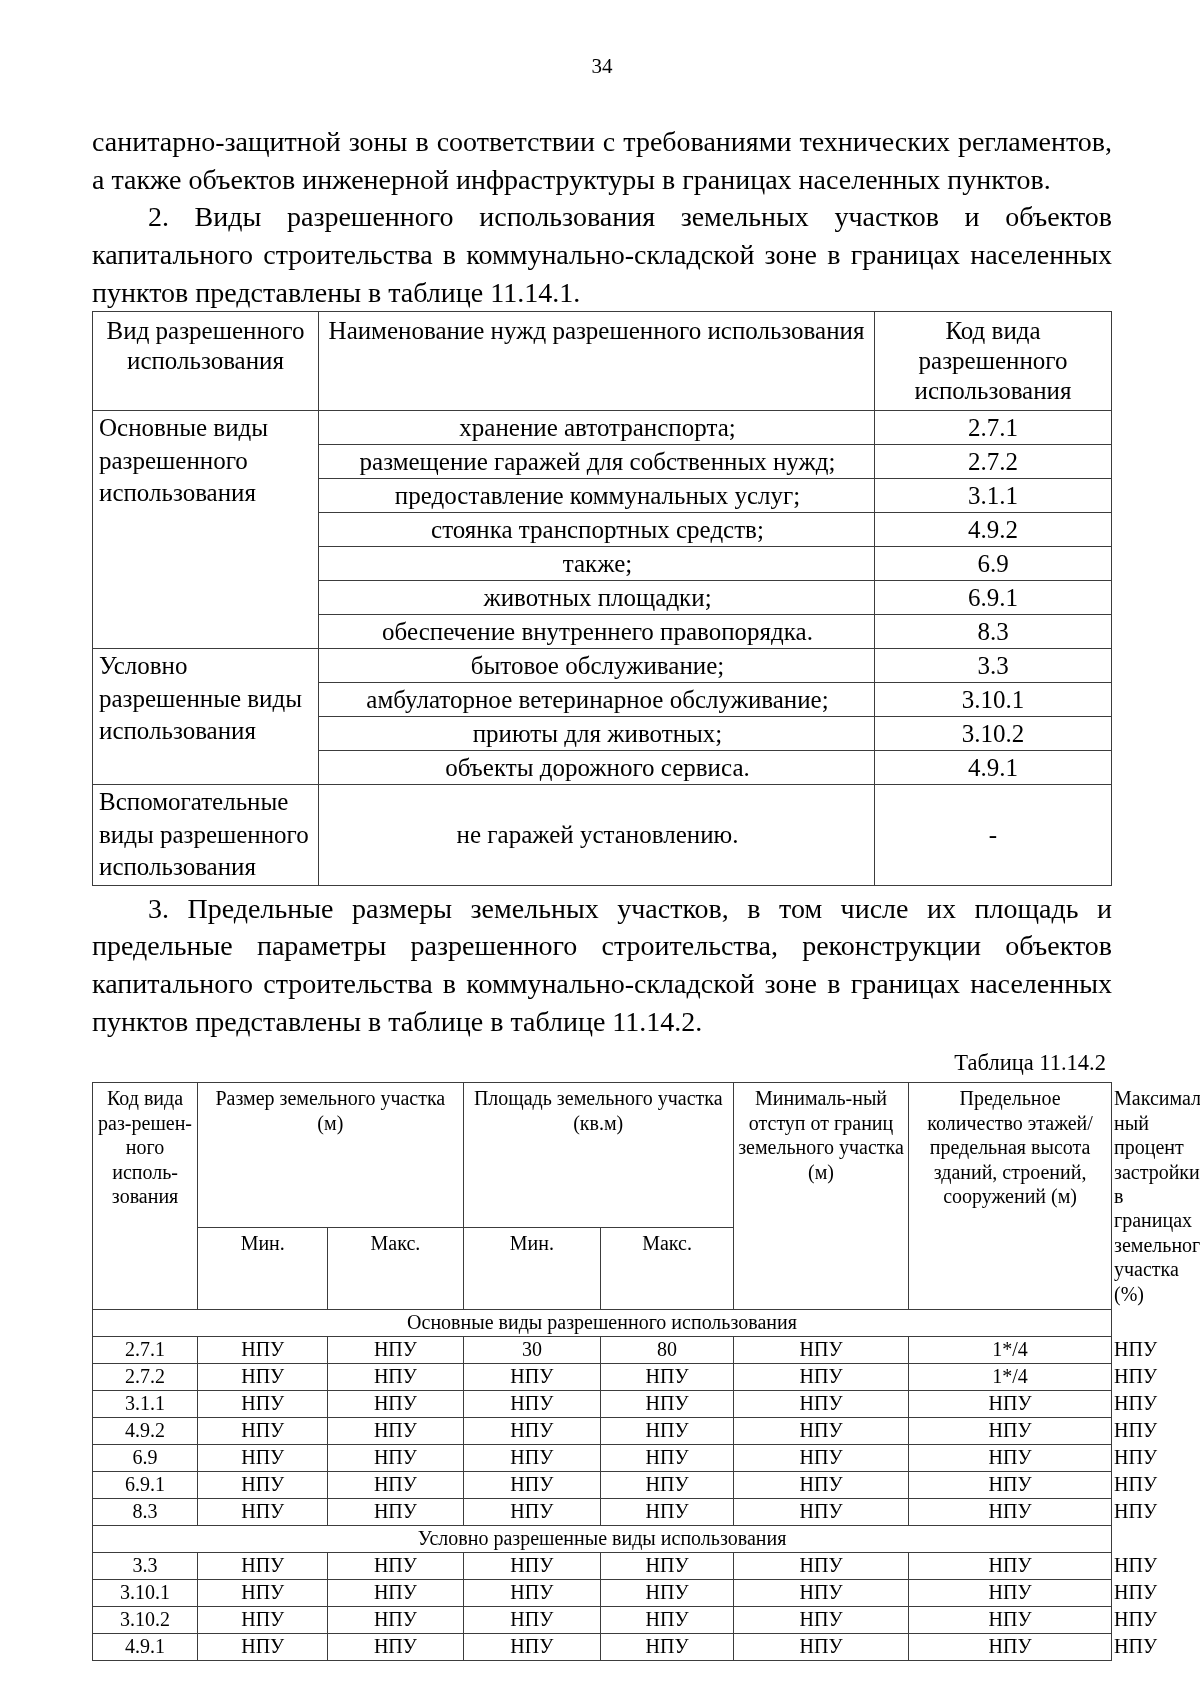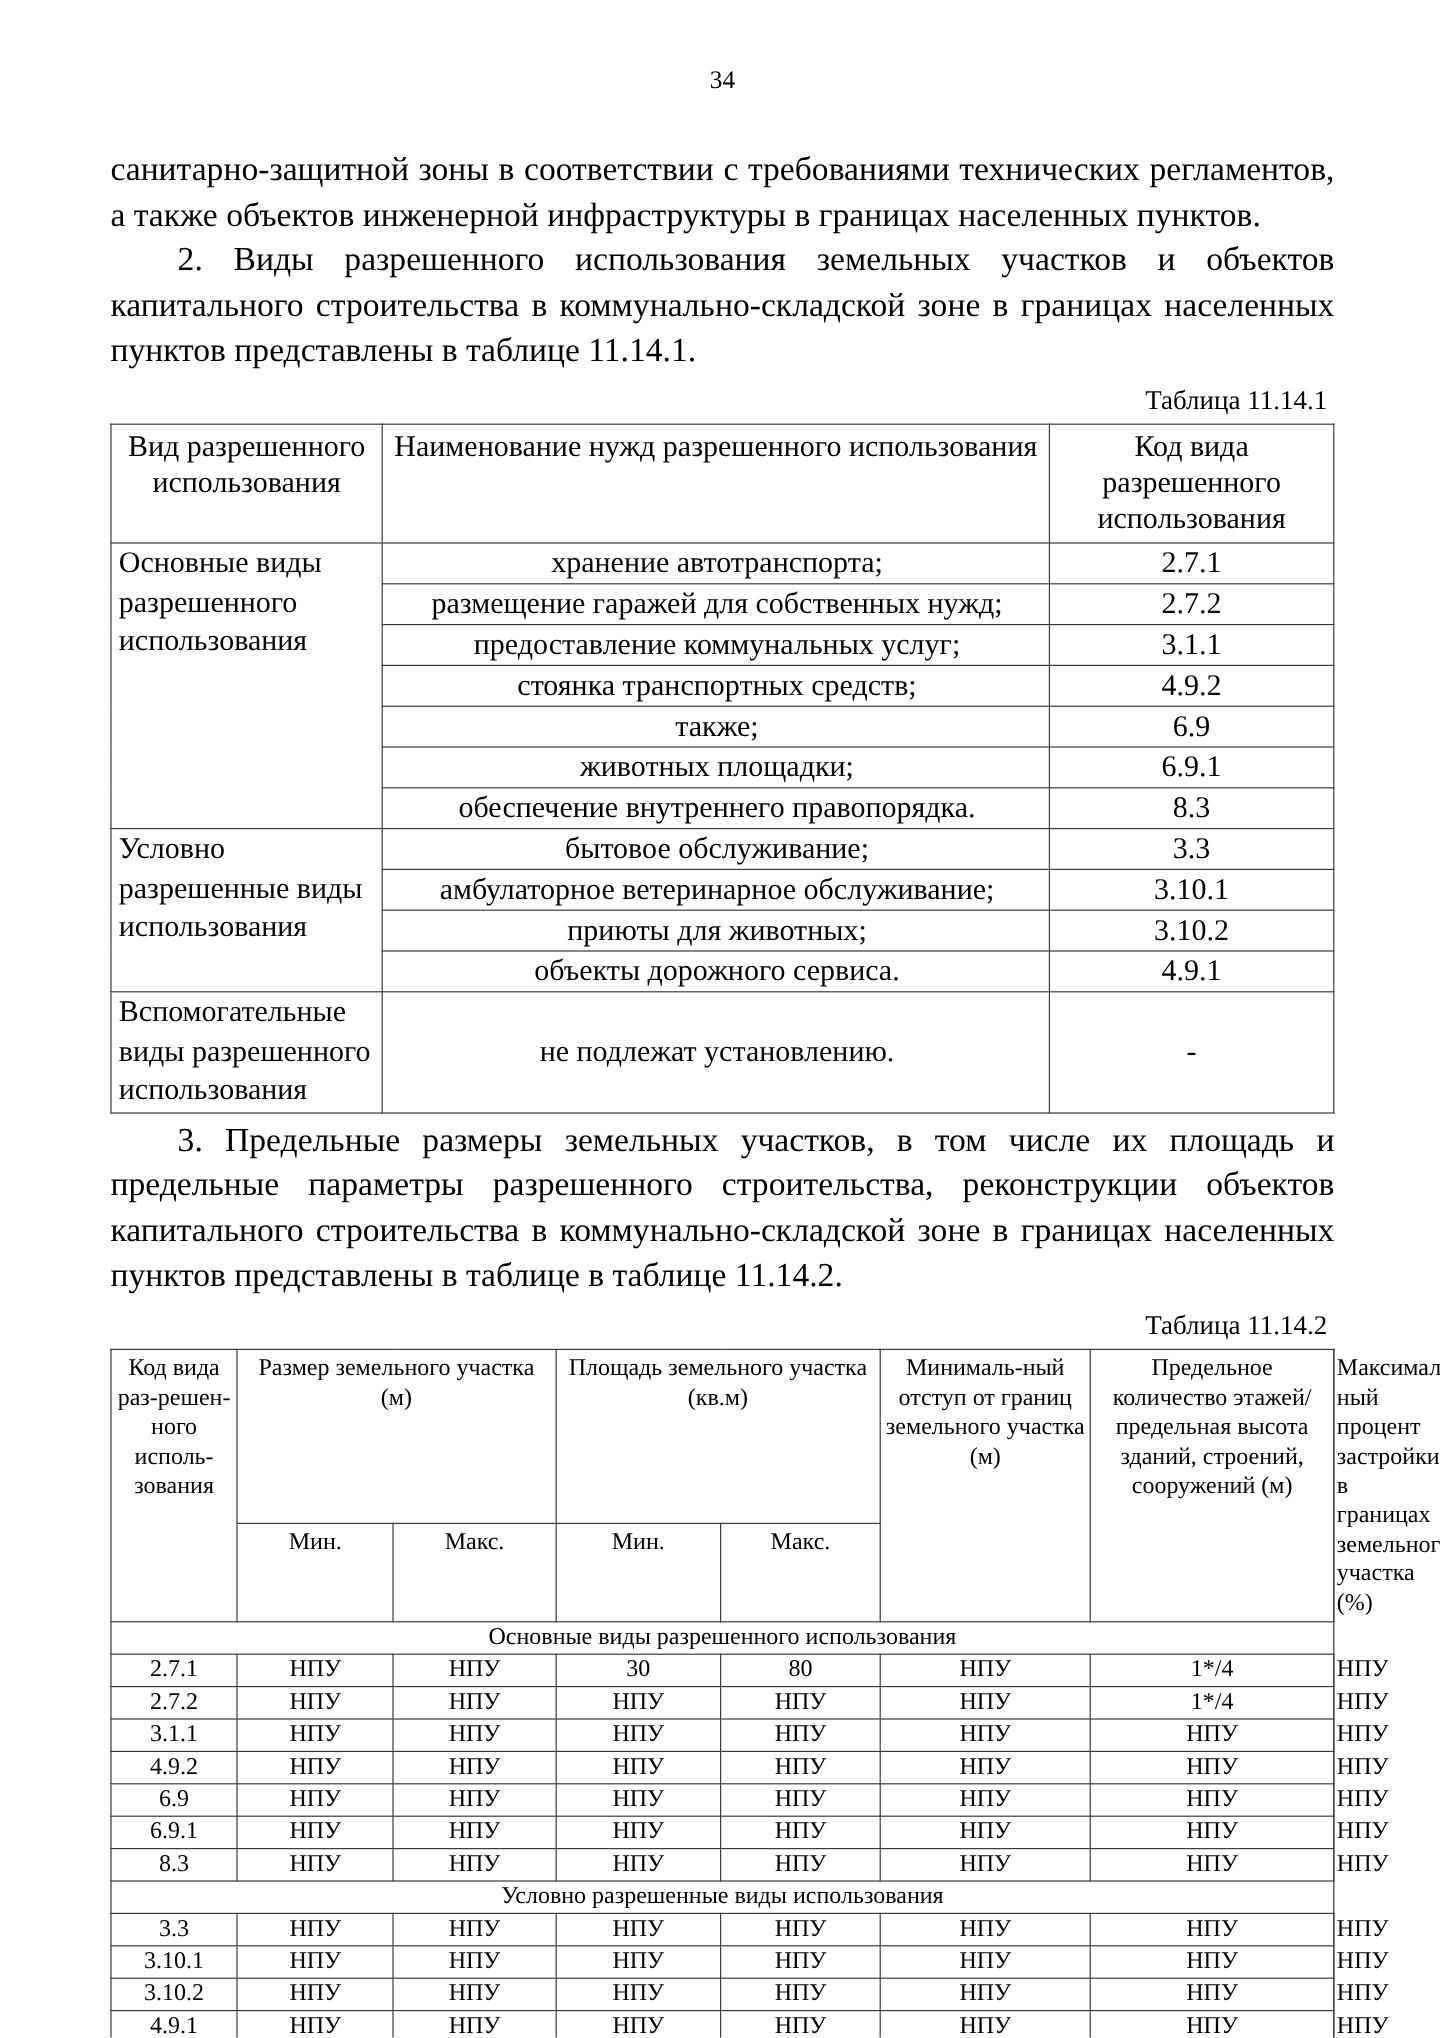--- a/index.html
+++ b/index.html
@@ -113,21 +113,20 @@
 </head>
 <body>
 
 <div class="page">
 
   <div class="page-number">34</div>
 
   <p class="body-text">санитарно-защитной зоны в соответствии с требованиями технических регламентов, а также объектов инженерной инфраструктуры в границах населенных пунктов.</p>
   <p class="body-text indented">2. Виды разрешенного использования земельных участков и объектов капитального строительства в коммунально-складской зоне в границах населенных пунктов представлены в таблице 11.14.1.</p>
 
-  <div class="table-caption">Таблица 11.14.1</div>
 
   <table class="t1">
     <colgroup>
       <col style="width:226px">
       <col style="width:556px">
       <col style="width:var(--c3)">
     </colgroup>
     <thead>
       <tr>
         <th>Вид разрешенного использования</th>
@@ -177,21 +176,21 @@
         <tr>
           <td class="name">приюты для животных;</td>
           <td class="code">3.10.2</td>
         </tr>
         <tr>
           <td class="name">объекты дорожного сервиса.</td>
           <td class="code">4.9.1</td>
         </tr>
         <tr>
           <td class="cat" rowspan="1" style="height: 88px;">Вспомогательные виды разрешенного использования</td>
-          <td class="name">не подлежат установлению.</td>
+          <td class="name">не гаражей установлению.</td>
           <td class="code">-</td>
         </tr>
       </tbody>
   </table>
 
   <p class="body-text indented" style="margin-top:4px">3. Предельные размеры земельных участков, в том числе их площадь и предельные параметры разрешенного строительства, реконструкции объектов капитального строительства в коммунально-складской зоне в границах населенных пунктов представлены в таблице в таблице 11.14.2.</p>
 
   <div class="table-caption">Таблица 11.14.2</div>
 
   <div class="table2-wrap">

